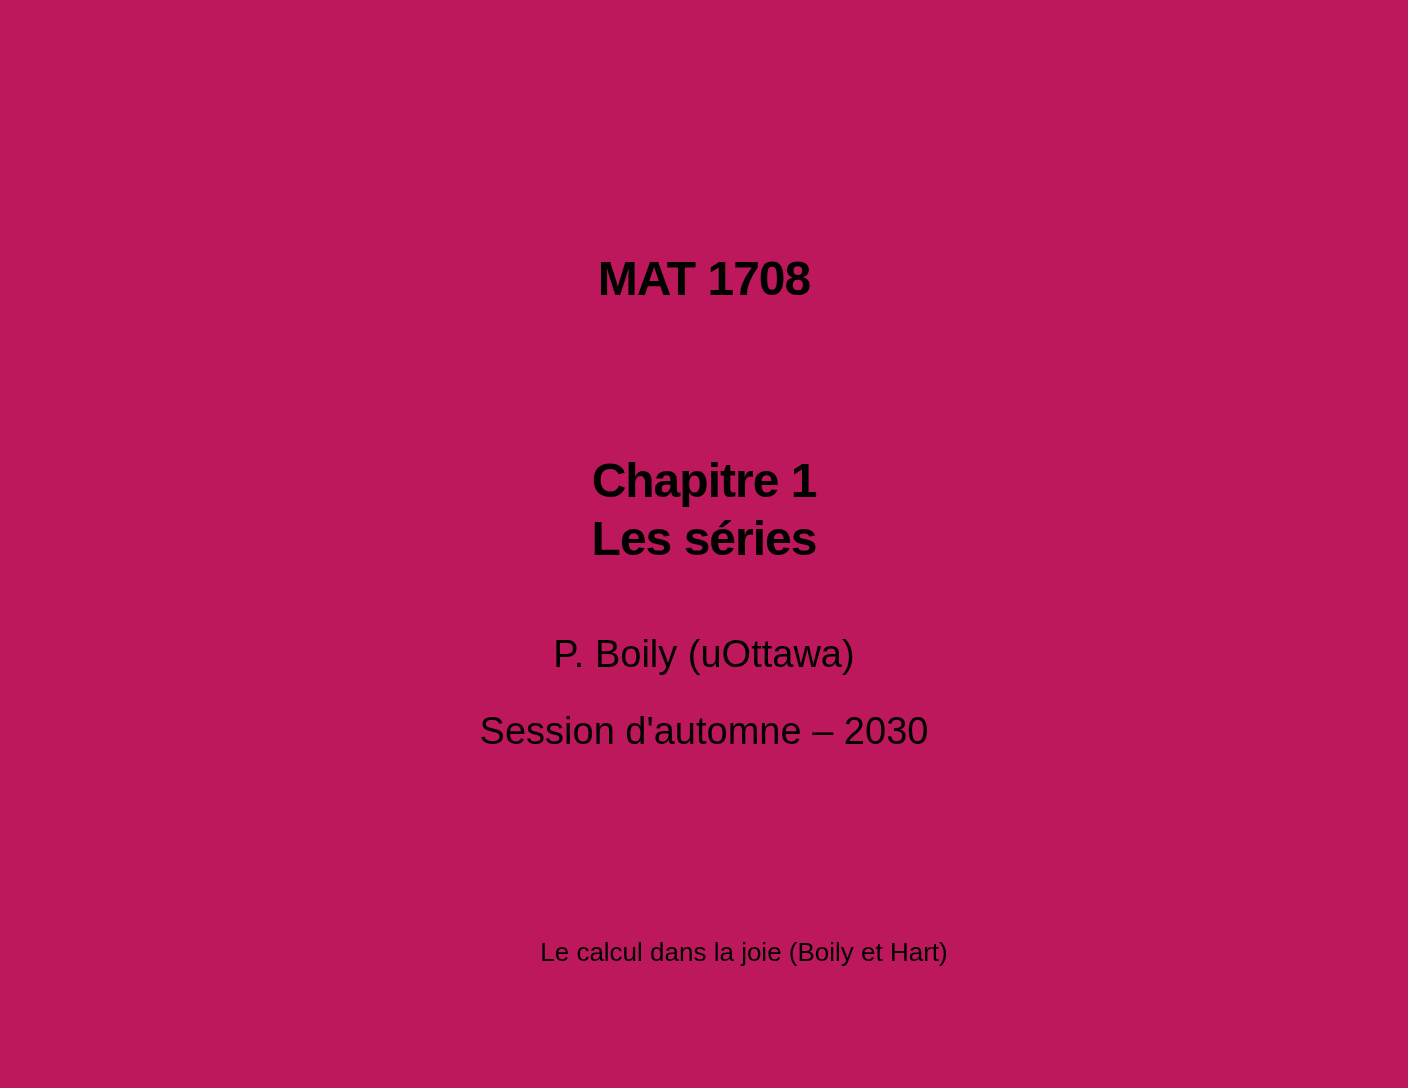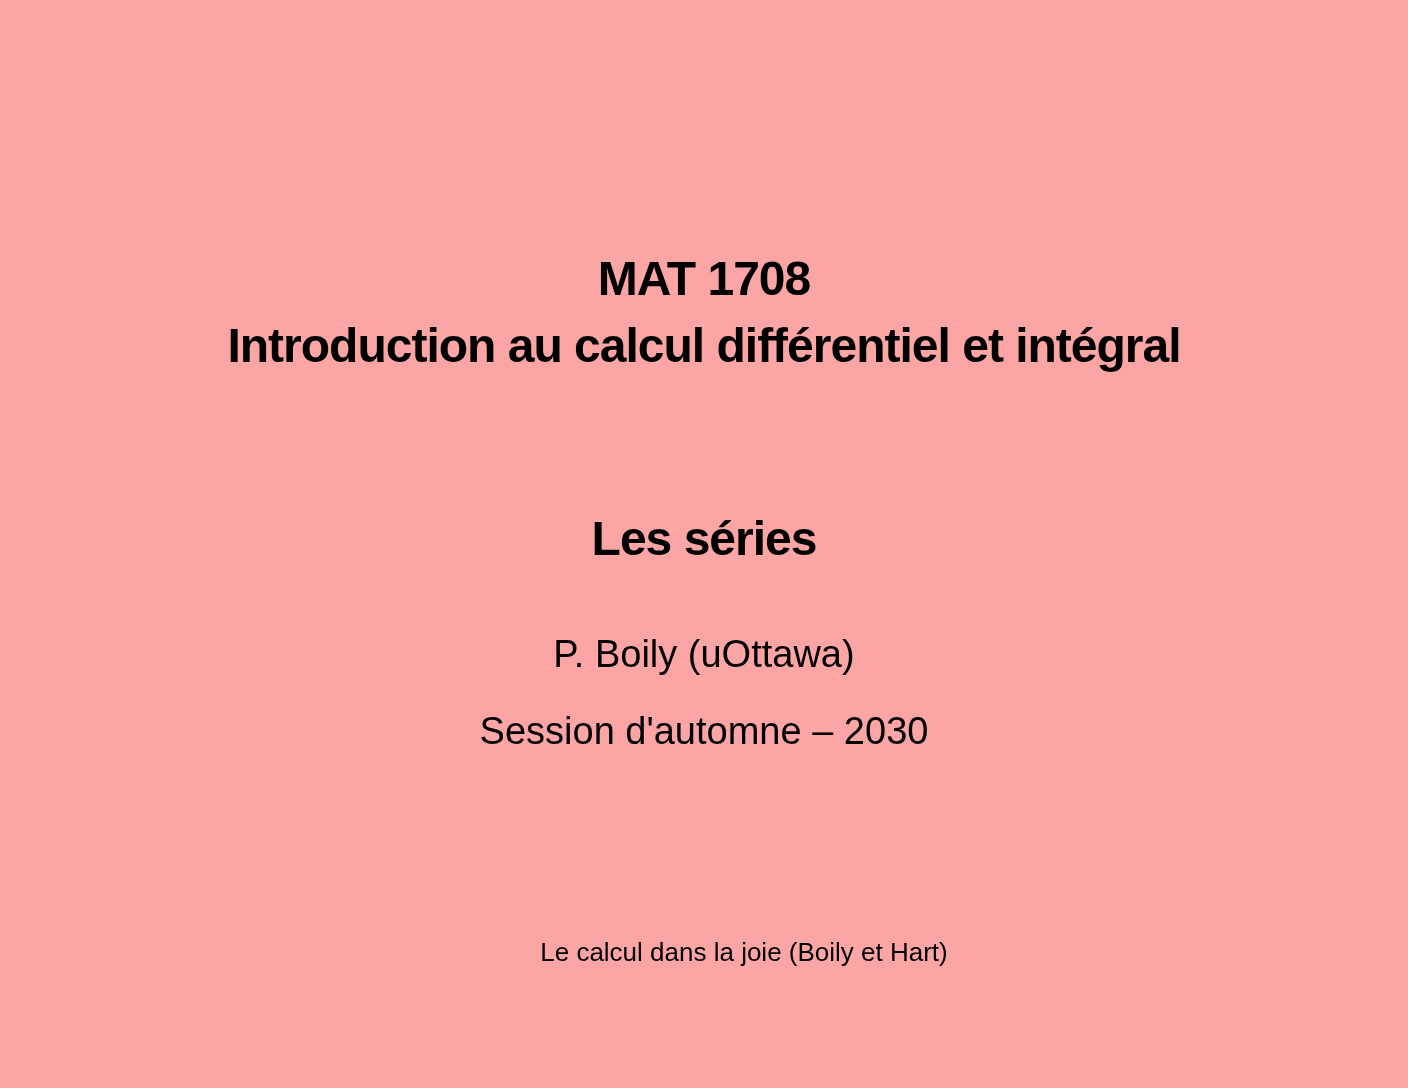--- a/index.html
+++ b/index.html
@@ -4,21 +4,21 @@
 <style>
   html, body {
     margin: 0;
     padding: 0;
     background: #ffffff;
   }
   .slide {
     position: relative;
     width: 1408px;
     height: 1088px;
-    background: #fca5a5;
+    background: #be185d;
     overflow: hidden;
     font-family: "Liberation Sans", "DejaVu Sans", sans-serif;
     color: #000000;
   }
   .line {
     position: absolute;
     left: 0;
     width: 100%;
     text-align: center;
     line-height: 1.2;
@@ -37,22 +37,22 @@
   .author  { top: 632px; font-size: 38px; font-weight: normal; }
   .session { top: 709px; font-size: 38px; font-weight: normal; }
   .footer  { top: 937px; font-size: 26px; font-weight: normal; margin-left: 40px; }
 </style>
 </head>
 <body>
 
 <div class="slide">
   <div class="line title-line course-code">MAT 1708</div>
 
-  <div class="line title-line course-title">Introduction au calcul différentiel et intégral</div>
 
+  <div class="line title-line chapter">Chapitre 1</div>
 
   <div class="line title-line chapter-title">Les séries</div>
 
   <div class="line author">P. Boily (uOttawa)</div>
 
   <div class="line session">Session d'automne – 2030</div>
 
   <div class="line footer">Le calcul dans la joie (Boily et Hart)</div>
 </div>
 

